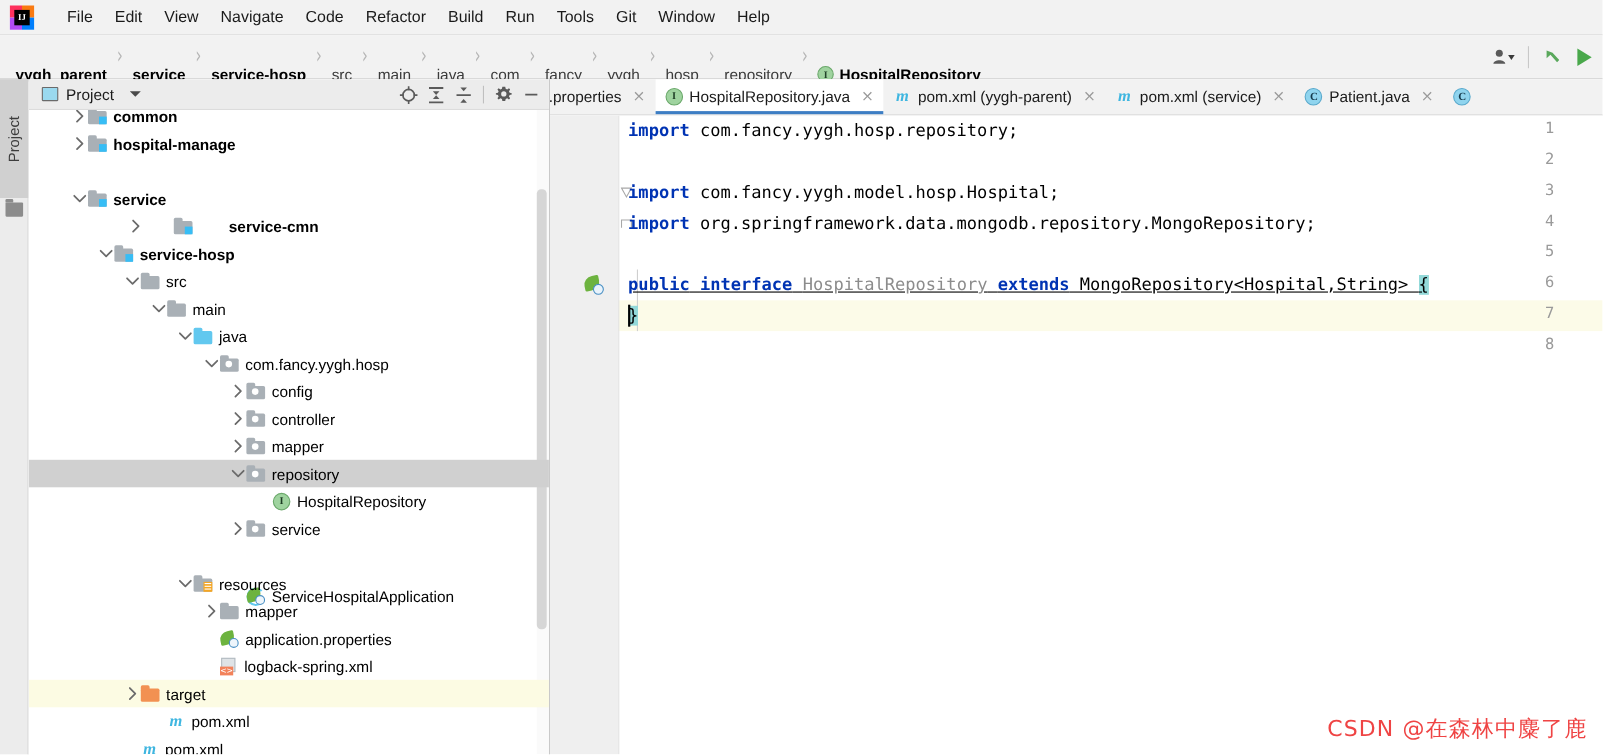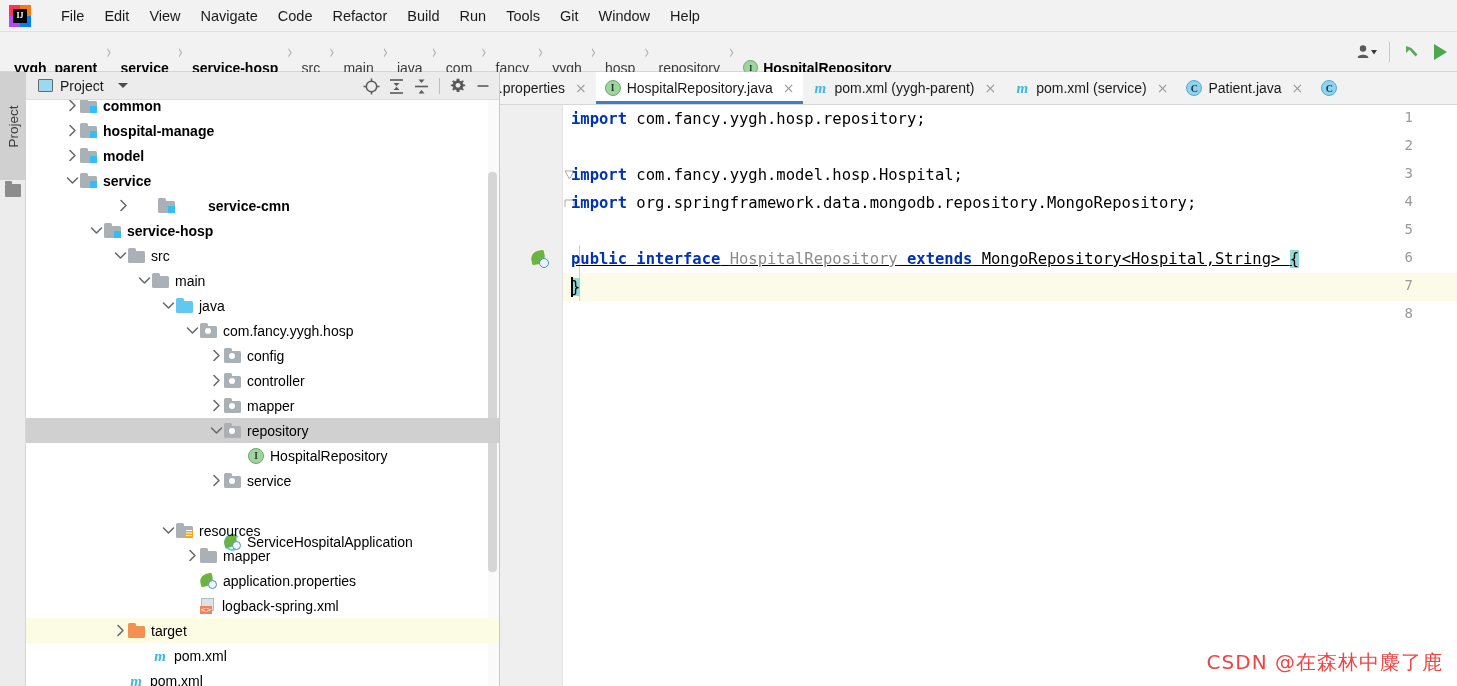--- a/index.html
+++ b/index.html
@@ -513,34 +513,20 @@
               <path d="M2 1.5 L7 6.5 L2 11.5" fill="none" stroke="#6b6b6b" stroke-width="1.6" stroke-linecap="round" stroke-linejoin="round"></path>
             </svg>
           </span>
           <span class="ico module">
             <span class="fold-tab"></span>
             <span class="fold-base"></span>
             <span class="badge"></span>
           </span>
           <span class="label bold">hospital-manage</span>
         </div>
-        <div class="tree-row" style="position: absolute; left: 0px; top: 43px; width: 474px;">
-          <span style="width: 38px; flex: 0 0 auto;"></span>
-          <span class="arrow">
-            <svg width="9" height="13" viewBox="0 0 9 13">
-              <path d="M2 1.5 L7 6.5 L2 11.5" fill="none" stroke="#6b6b6b" stroke-width="1.6" stroke-linecap="round" stroke-linejoin="round"></path>
-            </svg>
-          </span>
-          <span class="ico module">
-            <span class="fold-tab"></span>
-            <span class="fold-base"></span>
-            <span class="badge"></span>
-          </span>
-          <span class="label bold">model</span>
-        </div>
         <div class="tree-row" style="position: absolute; left: 0px; top: 68px; width: 474px;">
           <span style="width: 38px; flex: 0 0 auto;"></span>
           <span class="arrow">
             <svg width="13" height="9" viewBox="0 0 13 9">
               <path d="M1.5 2 L6.5 7 L11.5 2" fill="none" stroke="#6b6b6b" stroke-width="1.6" stroke-linecap="round" stroke-linejoin="round"></path>
             </svg>
           </span>
           <span class="ico module">
             <span class="fold-tab"></span>
             <span class="fold-base"></span>

